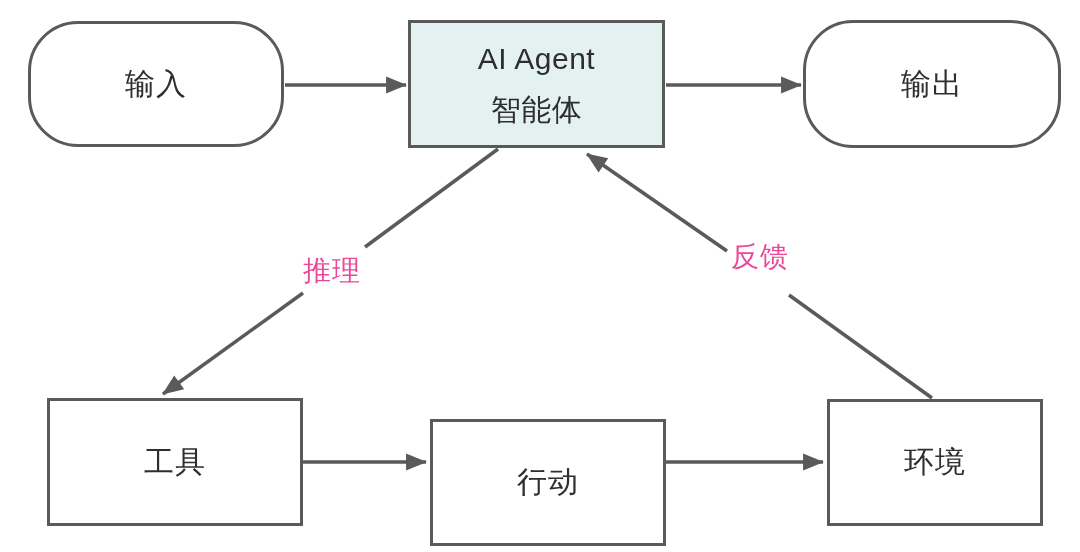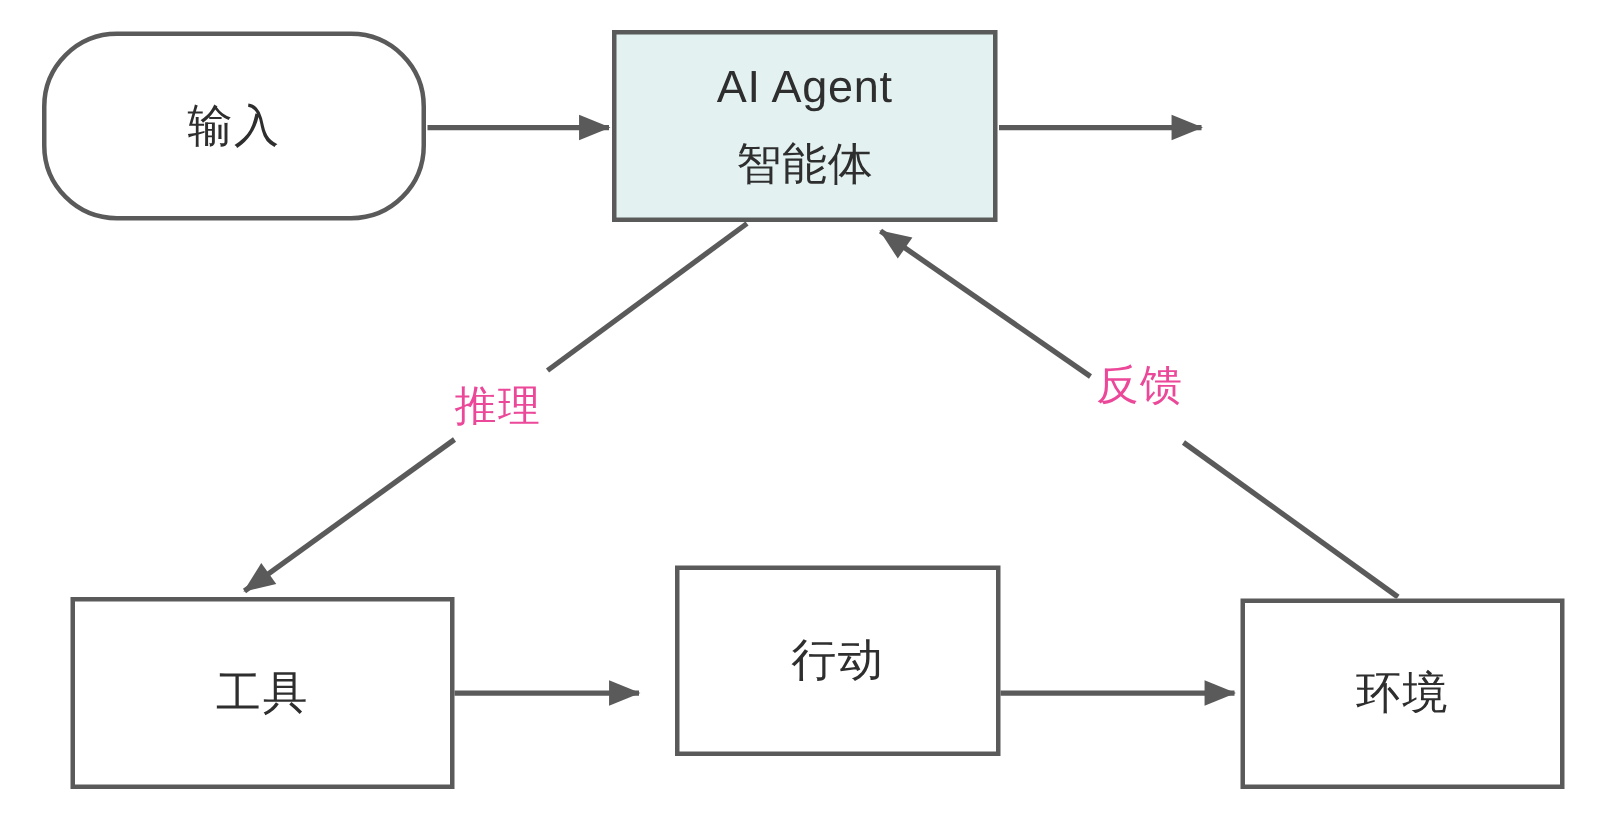--- a/index.html
+++ b/index.html
@@ -43,21 +43,21 @@
     background: #e3f1f1;
     flex-direction: column;
     gap: 17px;
     line-height: 34px;
     letter-spacing: 0.5px;
   }
   #n-input  { left: 28px;  top: 21px;  width: 256px; height: 126px; }
   #n-agent  { left: 408px; top: 20px;  width: 257px; height: 128px; }
   #n-output { left: 803px; top: 20px;  width: 258px; height: 128px; }
   #n-tools  { left: 47px;  top: 398px; width: 256px; height: 128px; }
-  #n-action { left: 430px; top: 377px; width: 217px; height: 127px; margin-left: 20px; }
+  #n-action { left: 430px; top: 419px; width: 236px; height: 127px; }
   #n-env    { left: 827px; top: 399px; width: 216px; height: 127px; }
   .edge-label {
     position: absolute;
     transform: translate(-50%, -50%);
     font-size: 28px;
     color: #ec4899;
     letter-spacing: 1px;
     white-space: nowrap;
   }
   #lbl-reasoning { left: 332px; top: 271px; }
@@ -92,20 +92,23 @@
 
   <div class="node pill" id="n-input">
     <span>输入</span>
   </div>
 
   <div class="node agent" id="n-agent">
     <span>AI Agent</span>
     <span>智能体</span>
   </div>
 
+  <div class="node pill" id="n-output">
+    <span>输出</span>
+  </div>
 
   <div class="node" id="n-tools">
     <span>工具</span>
   </div>
 
   <div class="node" id="n-action">
     <span>行动</span>
   </div>
 
   <div class="node" id="n-env">

